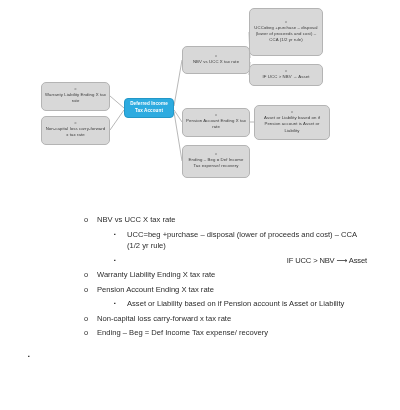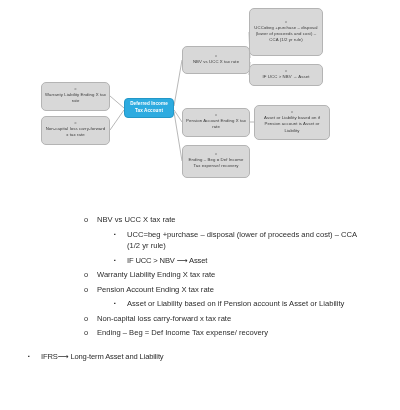--- a/index.html
+++ b/index.html
@@ -99,21 +99,21 @@
   .lvl2{padding-left:114px;}
   .lvl2 > .marker{width:13px;font-size:5.4px;line-height:1.9;}
   .lvl0{padding-left:28px;}
   .lvl0 > .marker{width:13px;font-size:5.4px;line-height:1.9;}
 
   .lvl1 .body{max-width:270px;}
   .lvl2 .body{max-width:240px;}
   .lvl0 .body{max-width:300px;}
 
   .gap{height:9px;}
-  .arrow{letter-spacing:-0.02em;}
+  .arrow{letter-spacing:-0.02em;text-align:right;}
 </style>
 </head>
 <body>
 
 <div id="mindmap">
 
   <svg class="edges" viewBox="0 0 400 196" preserveAspectRatio="none">
 
     <path d="M124,108 L110,96" stroke="#9a9a9a" stroke-width="0.7" fill="none"></path>
     <path d="M124,110 L110,130" stroke="#9a9a9a" stroke-width="0.7" fill="none"></path>
@@ -212,17 +212,16 @@
 
   <div class="li lvl1">
     <span class="marker">o</span>
     <span class="body">Ending – Beg = Def Income Tax expense/ recovery</span>
   </div>
 
   <div class="gap"></div>
 
   <div class="li lvl0">
     <span class="marker">▪</span>
-    <span class="body arrow">IFRS⟶ Long-term Asset and Liability</span>
   </div>
 
 
 </div>
 
 </body></html>

